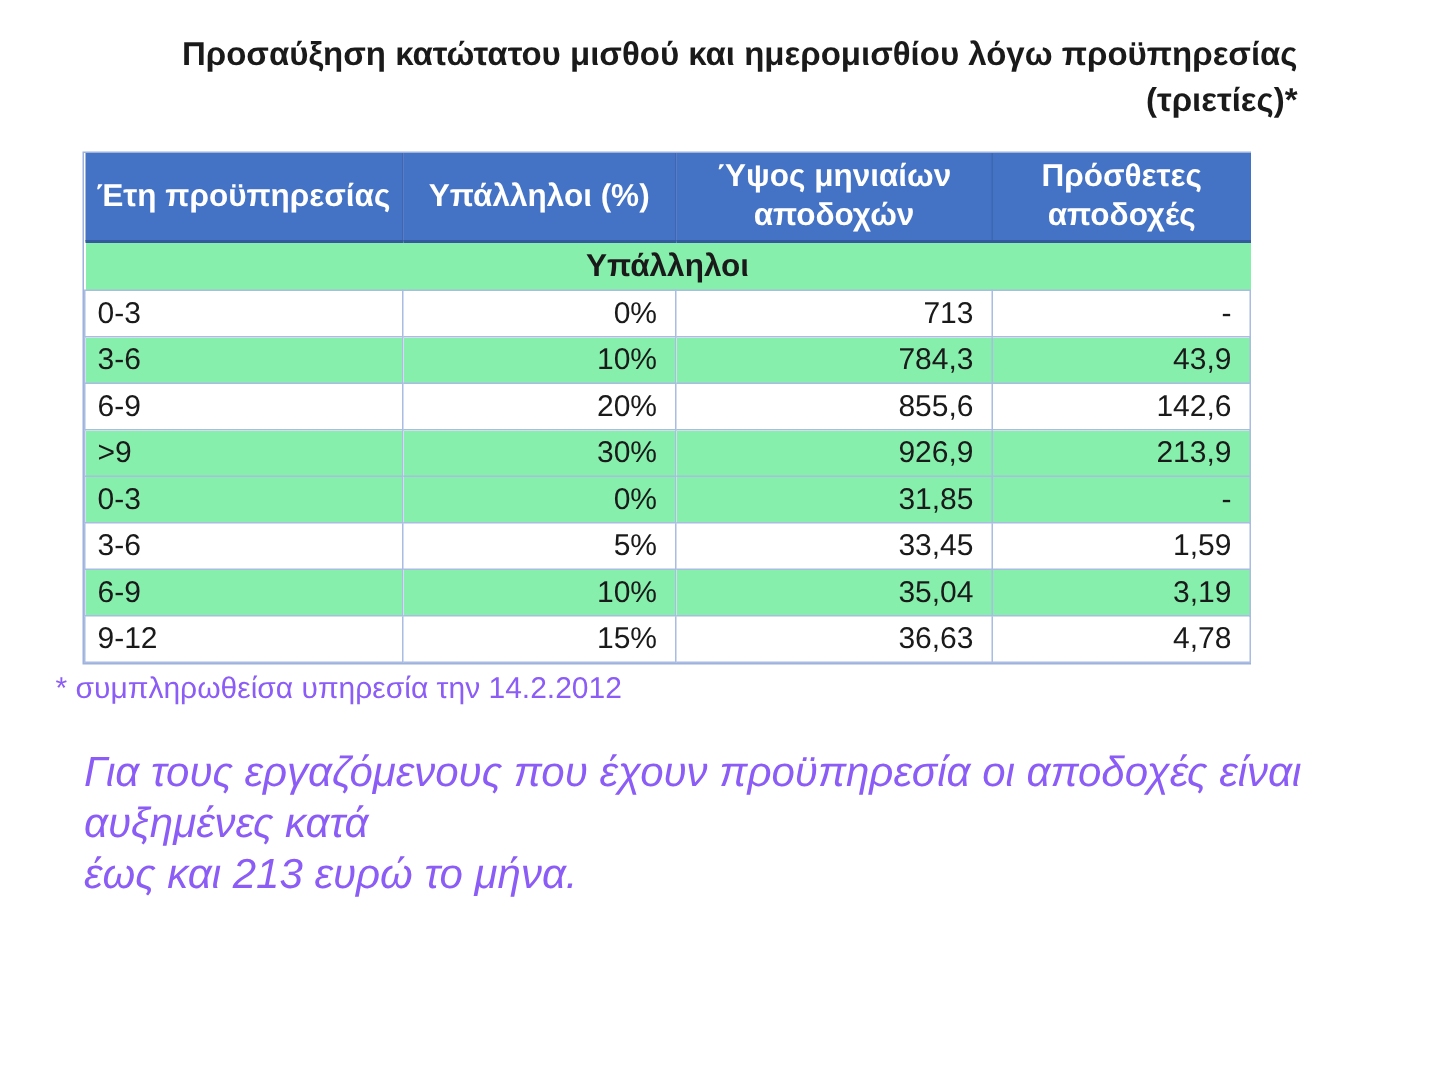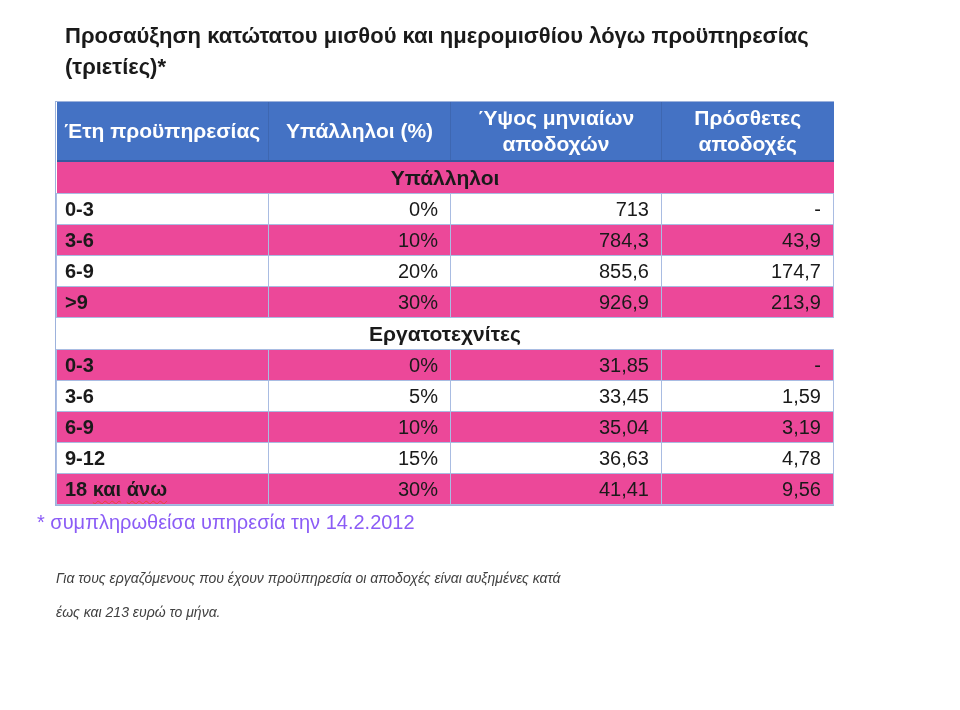--- a/index.html
+++ b/index.html
@@ -12,20 +12,21 @@
   }
   .page { position: relative; width: 960px; height: 710px; }
 
   .title {
     margin: 20px 0 0 65px;
     width: 800px;
     font-size: 22px;
     font-weight: bold;
     line-height: 31px;
     color: #1a1a1a;
+    text-align: right;
   }
 
   .table-wrap {
     margin: 19px 16px 0 55px;
     width: 777px;
     border: 1px solid #9DB2DC;
   }
   table {
     border-collapse: collapse;
     table-layout: fixed;
@@ -46,49 +47,49 @@
   th + th { border-left: 1px solid #3E67B1; }
   td {
     height: 30px;
     padding: 0 12px;
     border: 1px solid #A9BCE2;
     background: #ffffff;
     vertical-align: middle;
     white-space: nowrap;
     overflow: hidden;
   }
-  td.c-years { text-align: left; font-weight: bold; padding-left: 8px; }
+  td.c-years { text-align: left; font-weight: normal; padding-left: 8px; }
   td.c-num   { text-align: right; }
   td.section {
     text-align: center;
     font-weight: bold;
     font-size: 21px;
     height: 31px;
     border-left: none; border-right: none;
   }
-  td.band { background: #ec4899; }
+  td.band { background: #86efac; }
   .squiggle {
     text-decoration: underline;
     text-decoration-style: wavy;
     text-decoration-color: #E8403A;
     text-decoration-thickness: 1px;
     text-underline-offset: 4px;
   }
 
   .footnote {
     margin: 5px 0 0 37px;
     font-size: 20px;
     color: #8b5cf6;
   }
   .note {
     margin: 27px 0 0 56px;
-    font-size: 14px;
+    font-size: 28px;
     font-style: italic;
     line-height: 34px;
-    color: #404040;
+    color: #8b5cf6;
   }
 </style>
 </head>
 <body>
 
 <div class="page">
 
   <div class="title">Προσαύξηση κατώτατου μισθού και ημερομισθίου λόγω προϋπηρεσίας (τριετίες)*</div>
 
   <div class="table-wrap">
@@ -120,30 +121,27 @@
           <tr>
             <td class="c-years band">3-6</td>
             <td class="c-num band">10%</td>
             <td class="c-num band">784,3</td>
             <td class="c-num band">43,9</td>
           </tr>
           <tr>
             <td class="c-years">6-9</td>
             <td class="c-num">20%</td>
             <td class="c-num">855,6</td>
-            <td class="c-num">174,7</td>
+            <td class="c-num">142,6</td>
           </tr>
           <tr>
             <td class="c-years band">&gt;9</td>
             <td class="c-num band">30%</td>
             <td class="c-num band">926,9</td>
             <td class="c-num band">213,9</td>
-          </tr>
-          <tr>
-            <td colspan="4" class="section">Εργατοτεχνίτες</td>
           </tr>
           <tr>
             <td class="c-years band">0-3</td>
             <td class="c-num band">0%</td>
             <td class="c-num band">31,85</td>
             <td class="c-num band">-</td>
           </tr>
           <tr>
             <td class="c-years">3-6</td>
             <td class="c-num">5%</td>
@@ -155,26 +153,20 @@
             <td class="c-num band">10%</td>
             <td class="c-num band">35,04</td>
             <td class="c-num band">3,19</td>
           </tr>
           <tr>
             <td class="c-years">9-12</td>
             <td class="c-num">15%</td>
             <td class="c-num">36,63</td>
             <td class="c-num">4,78</td>
           </tr>
-          <tr>
-            <td class="c-years band">18 <span class="squiggle">και</span> <span class="squiggle">άνω</span></td>
-            <td class="c-num band">30%</td>
-            <td class="c-num band">41,41</td>
-            <td class="c-num band">9,56</td>
-          </tr>
         </tbody>
     </table>
   </div>
 
   <div class="footnote">* συμπληρωθείσα υπηρεσία την 14.2.2012</div>
 
   <div class="note">
     <div>Για τους εργαζόμενους που έχουν προϋπηρεσία οι αποδοχές είναι αυξημένες κατά</div>
     <div>έως και 213 ευρώ το μήνα.</div>
   </div>

